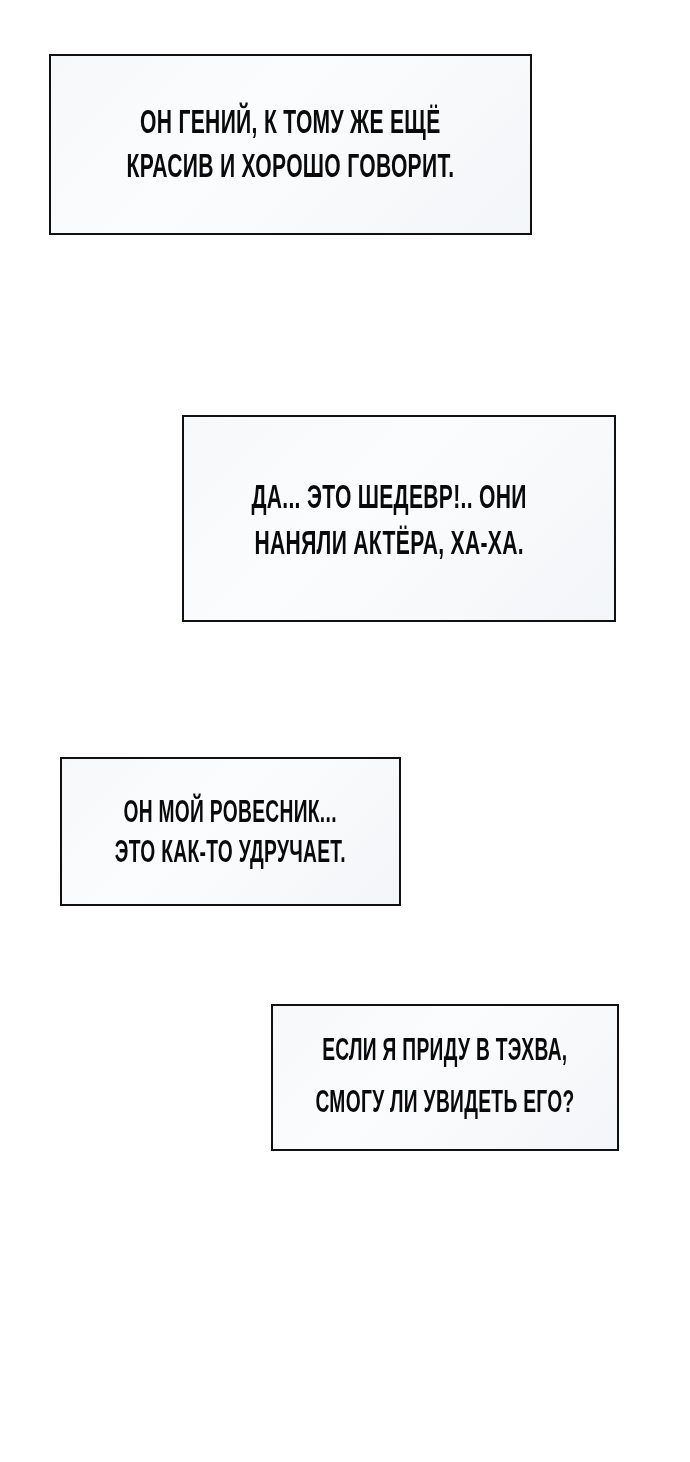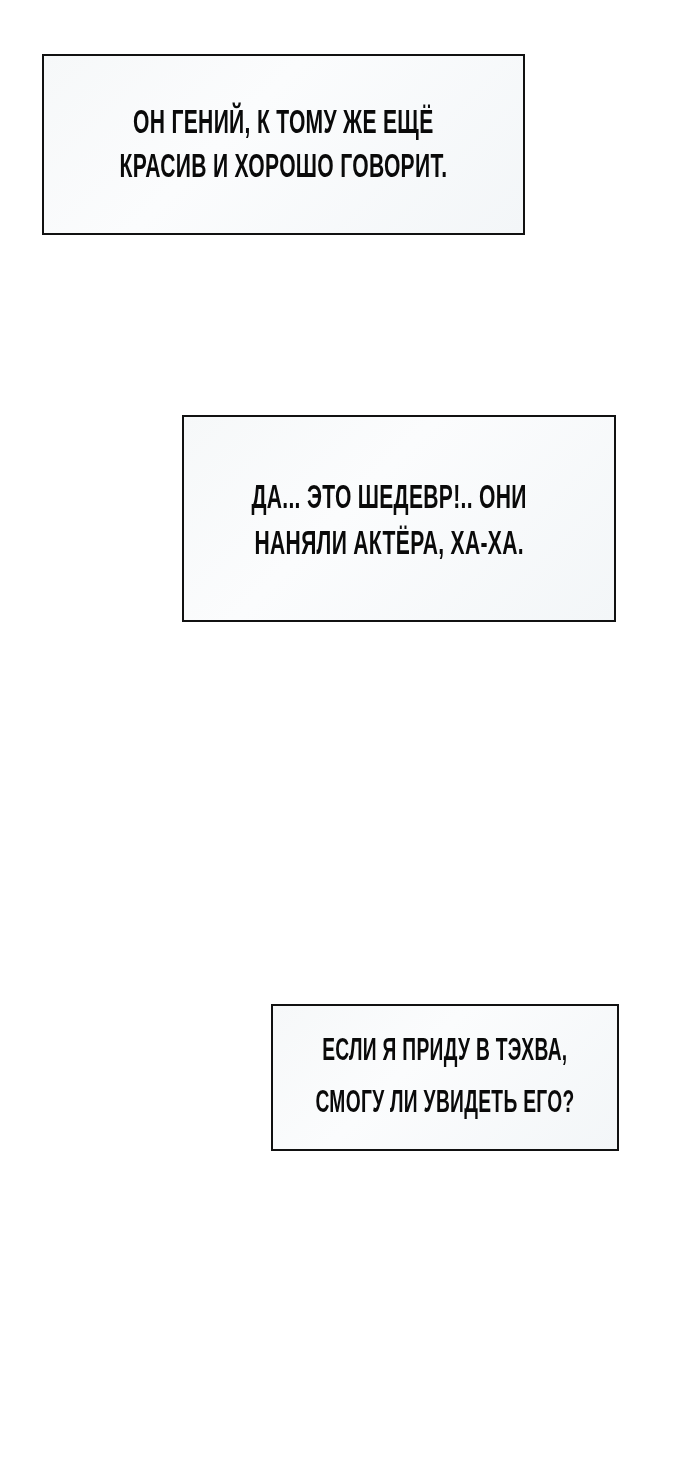--- a/index.html
+++ b/index.html
@@ -28,21 +28,21 @@
       font-family: "Liberation Sans", sans-serif;
       font-weight: bold;
       color: #0a0a0a;
       text-transform: uppercase;
       white-space: nowrap;
       display: block;
       transform: scaleX(0.62);
       transform-origin: center center;
       letter-spacing: 0.5px;
     }
-    #box-1 { left: 42px; top: 54px; width: 483px; height: 181px; }
+    #box-1 { left: 49px; top: 54px; width: 483px; height: 181px; }
     #box-1 .caption-line { font-size: 34px; line-height: 44px; }
     #box-1 .lines { margin-top: -4px; }
 
     #box-2 { left: 182px; top: 415px; width: 434px; height: 207px; }
     #box-2 .caption-line { font-size: 34px; line-height: 46px; }
     #box-2 .lines { margin-left: -20px; }
 
     #box-3 { left: 60px; top: 757px; width: 341px; height: 149px; }
     #box-3 .caption-line { font-size: 31px; line-height: 40px; }
 
@@ -68,20 +68,26 @@
     </div>
   </div>
 
   <div class="caption-box" id="box-2">
     <div class="lines">
       <span class="caption-line">ДА... ЭТО ШЕДЕВР!.. ОНИ</span>
       <span class="caption-line">НАНЯЛИ АКТЁРА, ХА-ХА.</span>
     </div>
   </div>
 
+  <div class="caption-box" id="box-3">
+    <div class="lines">
+      <span class="caption-line">ОН МОЙ РОВЕСНИК...</span>
+      <span class="caption-line">ЭТО КАК-ТО УДРУЧАЕТ.</span>
+    </div>
+  </div>
 
   <div class="caption-box" id="box-4">
     <div class="lines">
       <span class="caption-line">ЕСЛИ Я ПРИДУ В ТЭХВА,</span>
       <span class="caption-line">СМОГУ ЛИ УВИДЕТЬ ЕГО?</span>
     </div>
   </div>
 
 </div>
 

